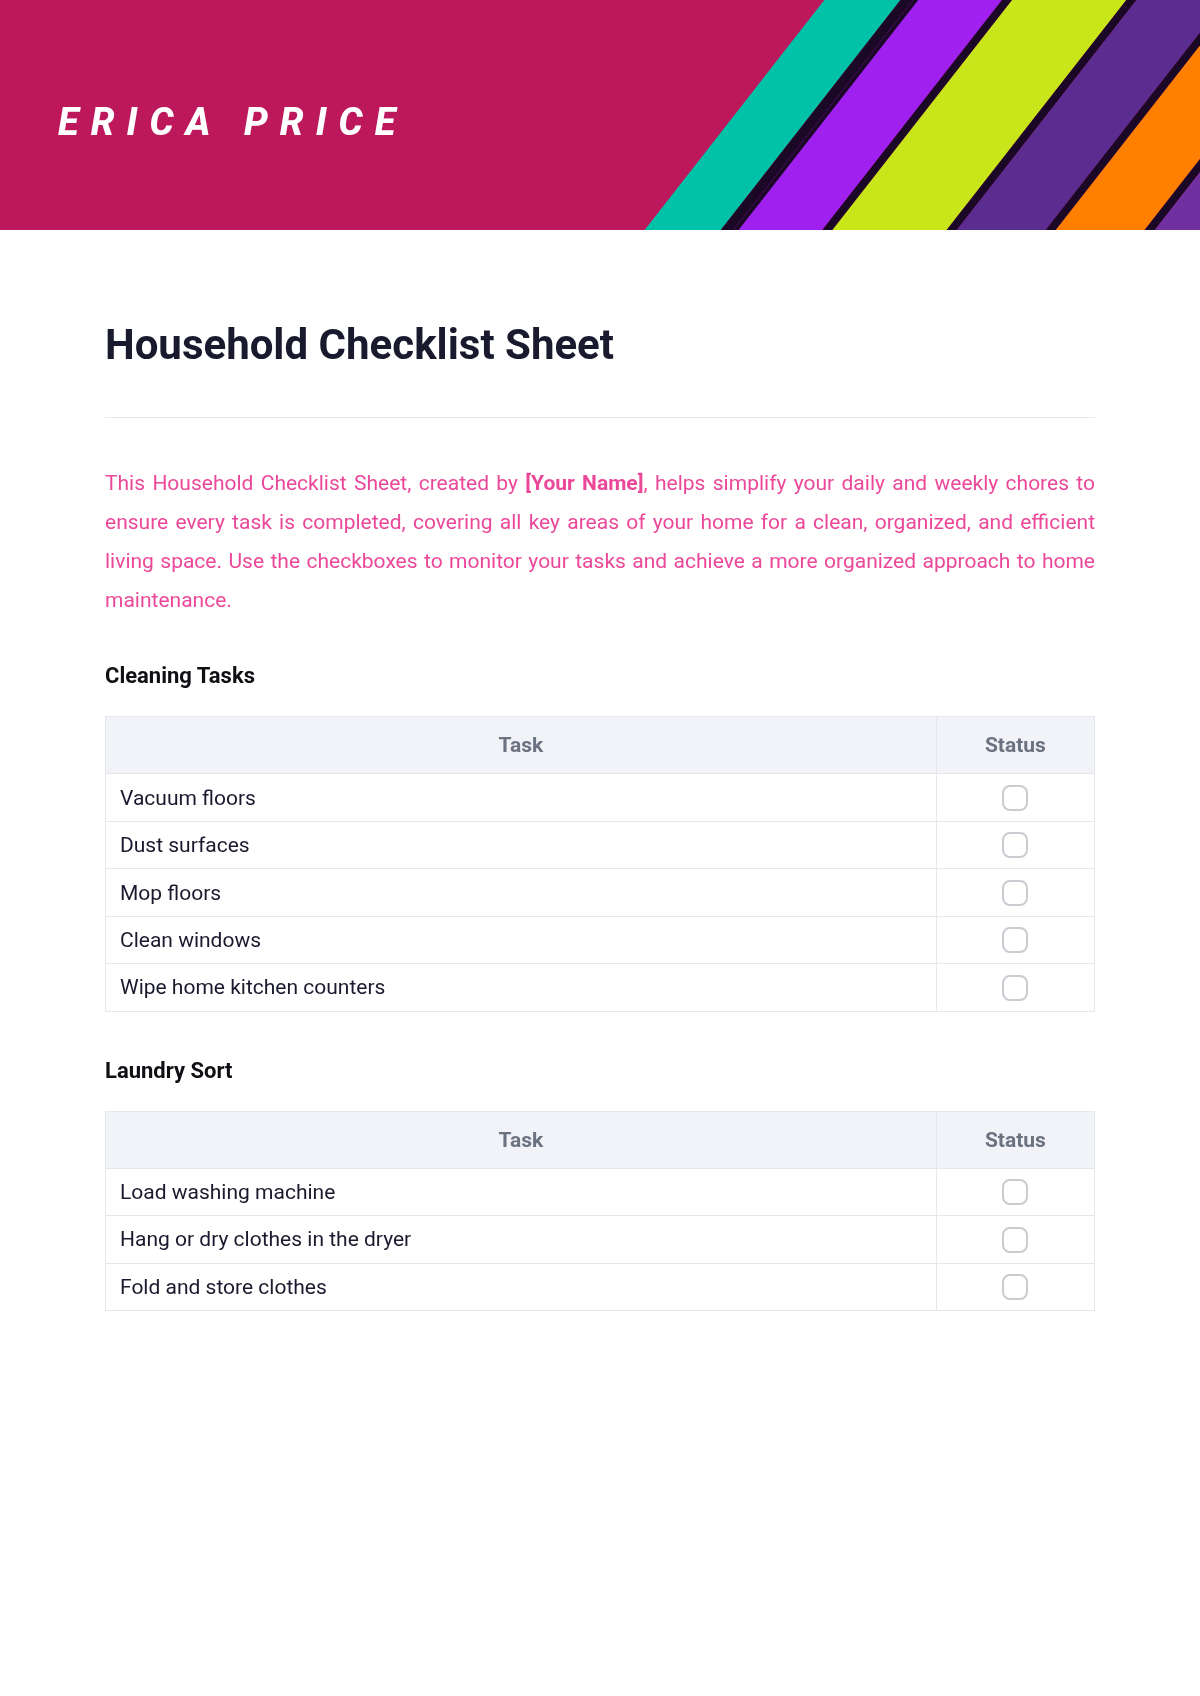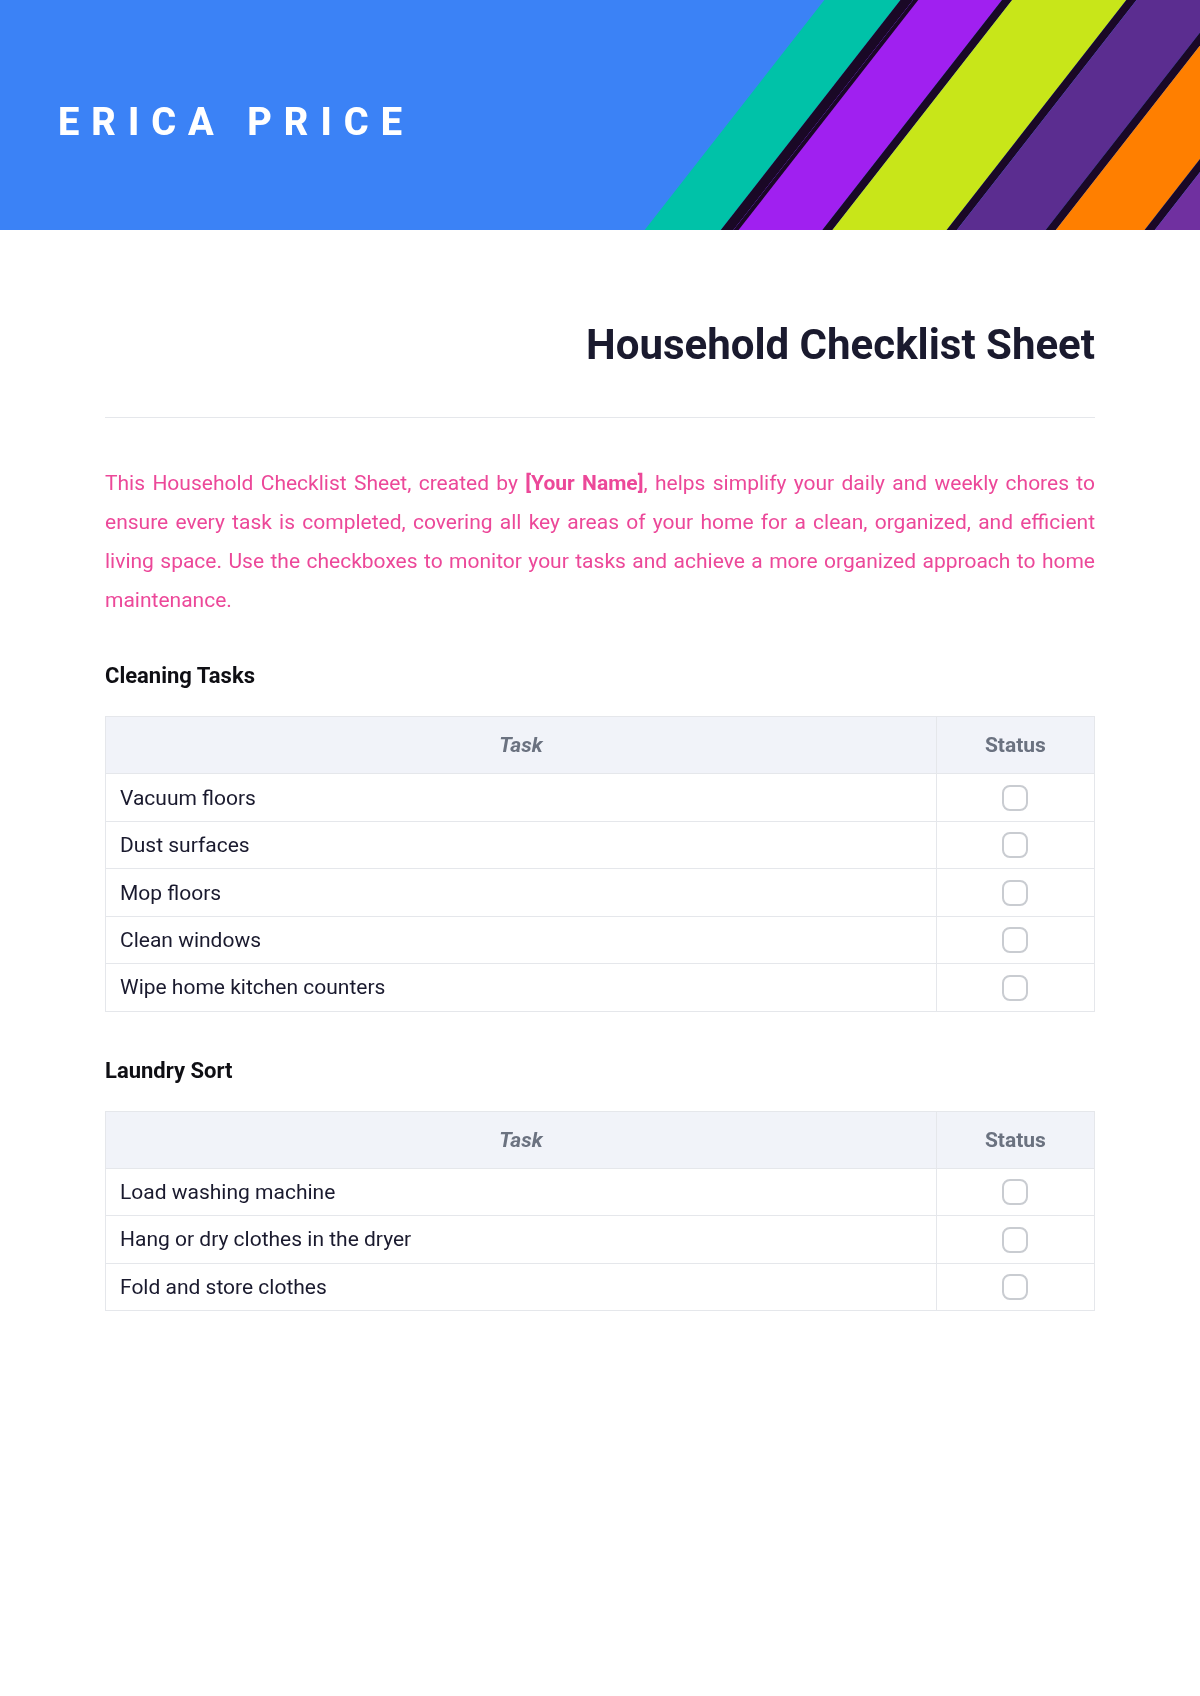--- a/index.html
+++ b/index.html
@@ -6,22 +6,23 @@
   body {
     font-family: -apple-system, BlinkMacSystemFont, "Segoe UI", Roboto, Helvetica, Arial, sans-serif;
     background: #ffffff;
     width: 1200px;
     color: #1a1a2e;
   }
   .header {
     position: relative;
     width: 100%;
     height: 230px;
-    background: #3b82f6;
+    background: #be185d;
     overflow: hidden;
+    font-style: italic;
   }
   .header-title {
     position: absolute;
     left: 58px;
     top: 100px;
     color: #ffffff;
     font-size: 38px;
     font-weight: 800;
     letter-spacing: 12px;
     text-transform: uppercase;
@@ -49,21 +50,21 @@
   .s7 { background:#5b2d90; width:70px; left:446px; }
   .s8 { background:#1a0826; width:8px;  left:516px; }
   .s9 { background:#ff7f00; width:70px; left:524px; }
   .s10{ background:#1a0826; width:8px;  left:594px; }
   .s11{ background:#7030a0; width:200px;left:602px; }
 
   .content {
     padding: 90px 105px 60px 105px;
   }
   .doc-title {
-    text-align: right;
+    text-align: left;
     font-size: 42px;
     font-weight: 700;
     color: #1a1a2e;
     margin-bottom: 48px;
   }
   .hr {
     border: none;
     border-top: 1px solid #e5e7eb;
     margin-bottom: 46px;
   }
@@ -91,21 +92,21 @@
   }
   table.checklist th {
     background: #f1f3f9;
     color: #6b7280;
     font-size: 21px;
     font-weight: 700;
     padding: 16px 12px;
     text-align: center;
     border: 1px solid #e5e7eb;
   }
-  table.checklist th.task-col { width: 84%; font-style: italic; }
+  table.checklist th.task-col { width: 84%; }
   table.checklist th.status-col { width: 16%; }
   table.checklist td {
     border: 1px solid #e5e7eb;
     padding: 10px 14px;
     font-size: 21px;
     color: #1a1a2e;
     vertical-align: middle;
   }
   table.checklist td.status-cell {
     text-align: center;

